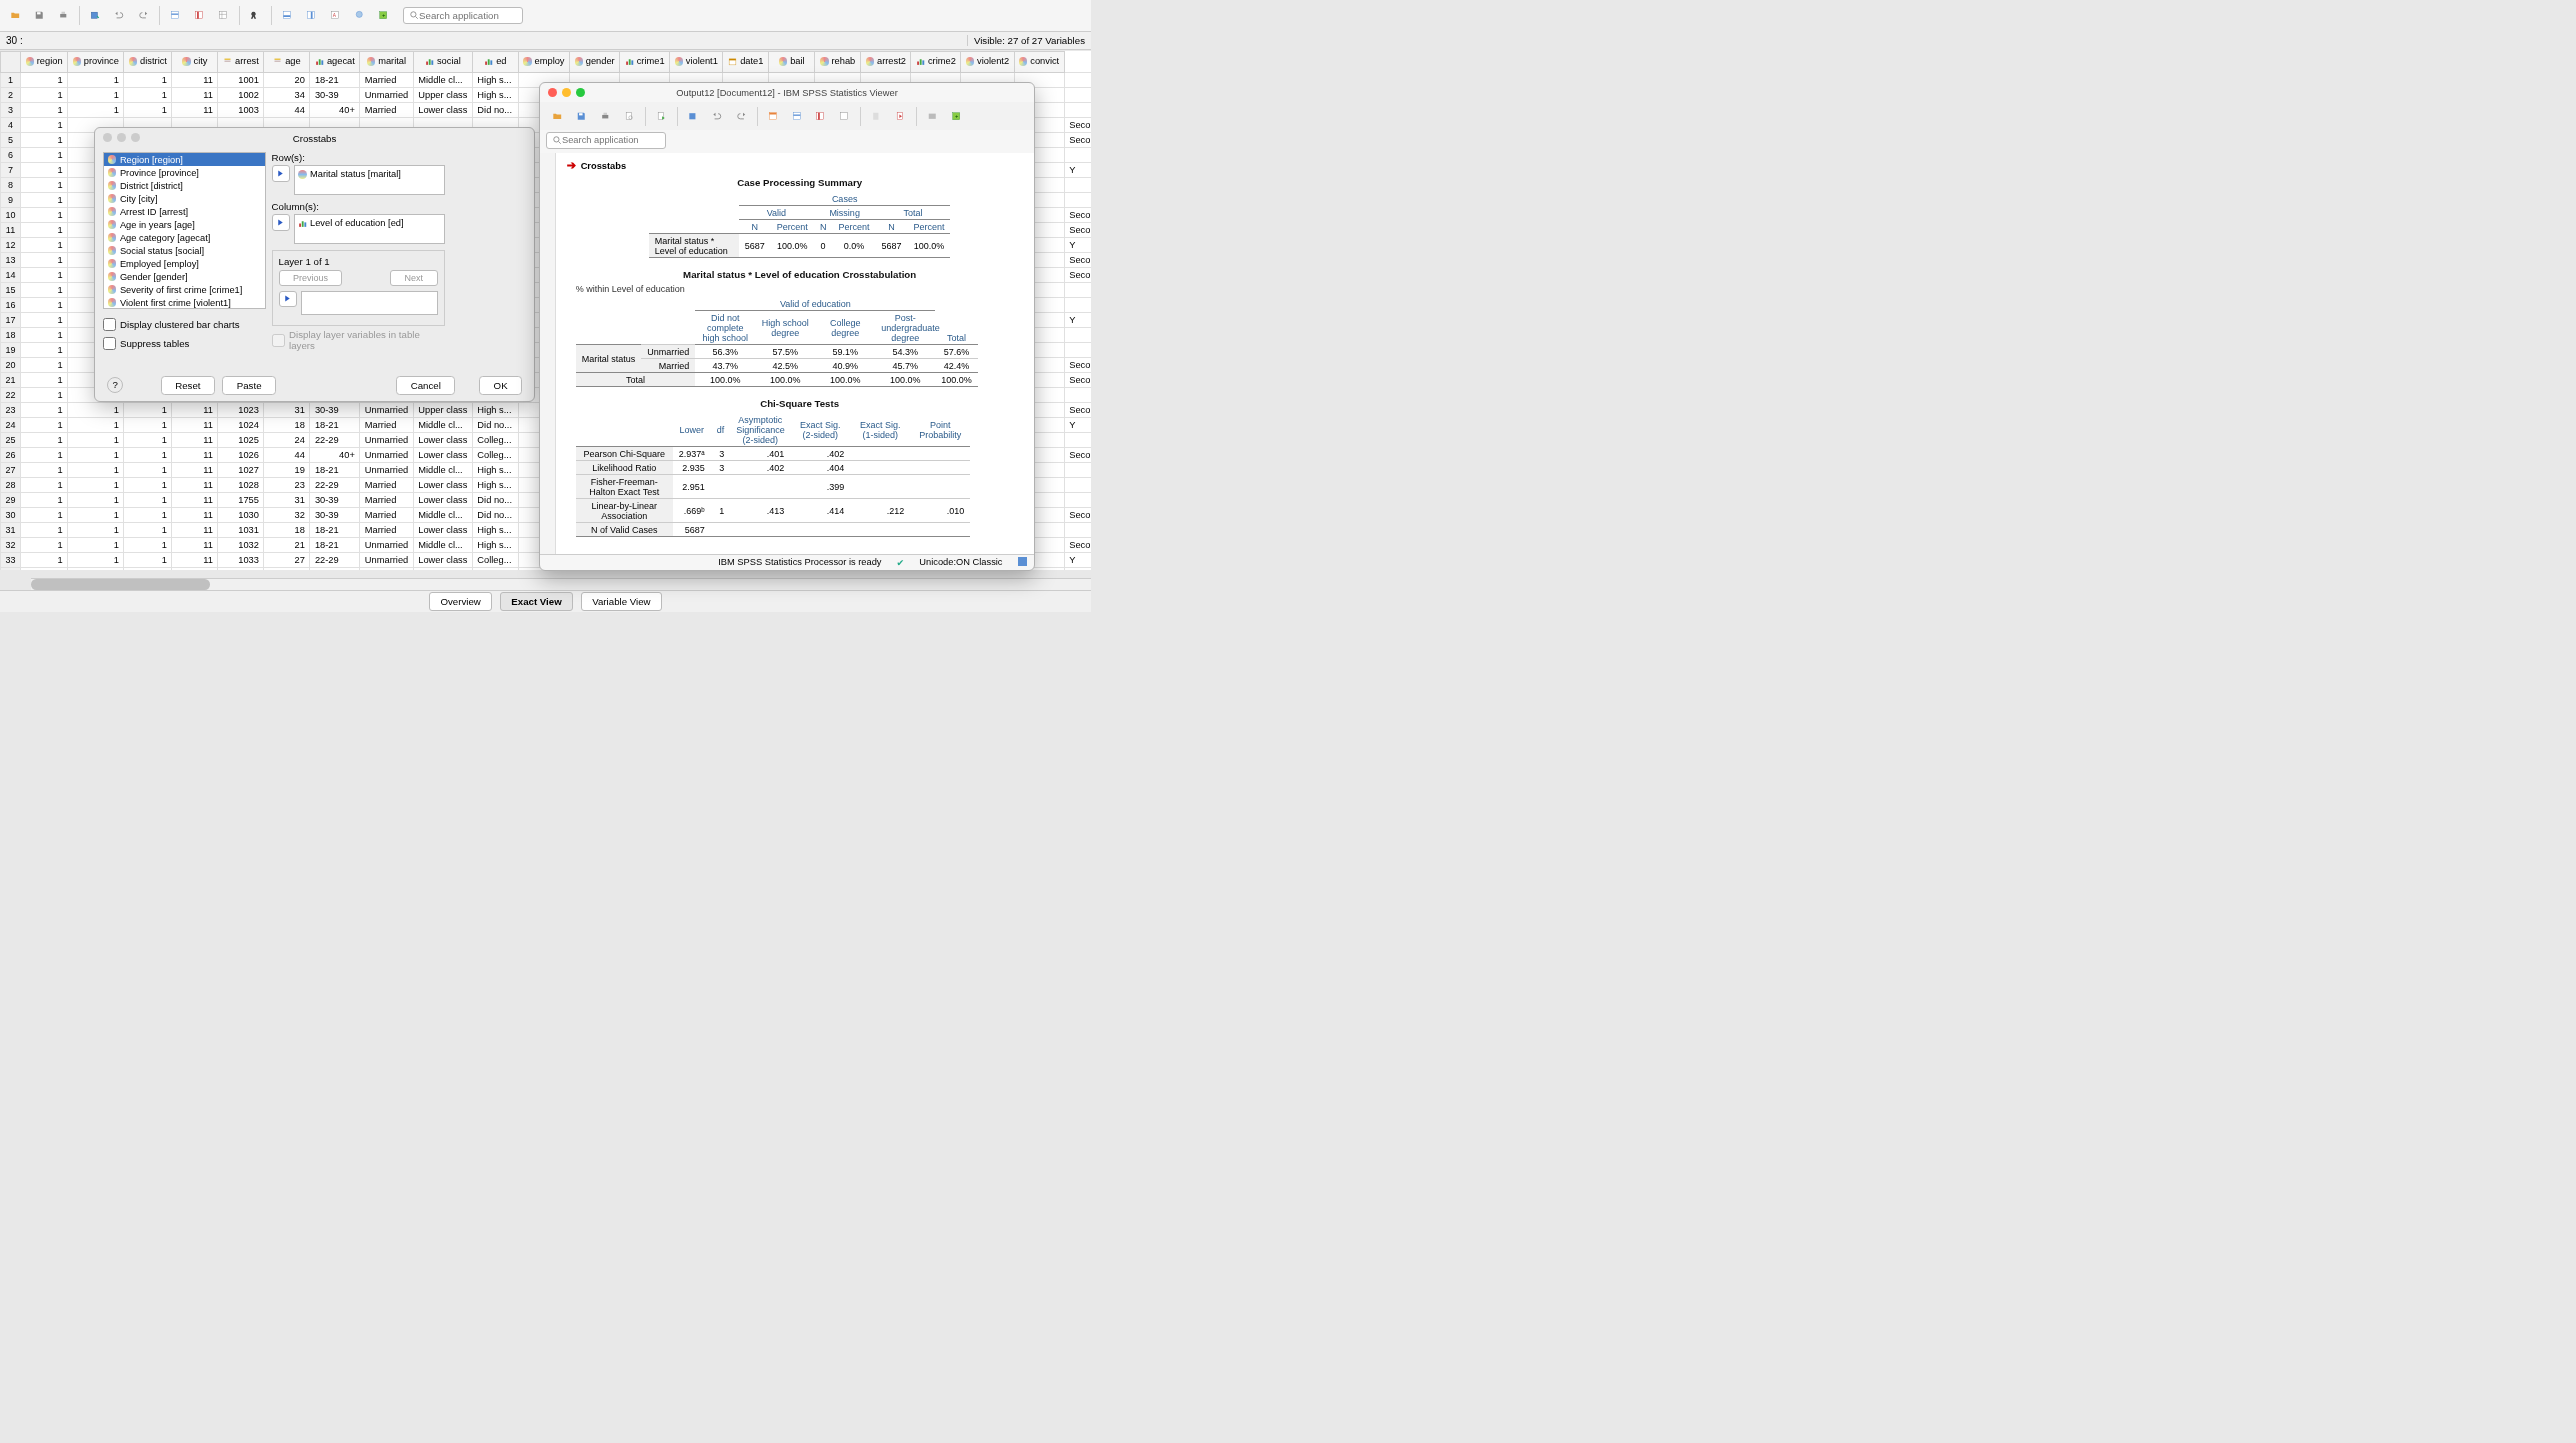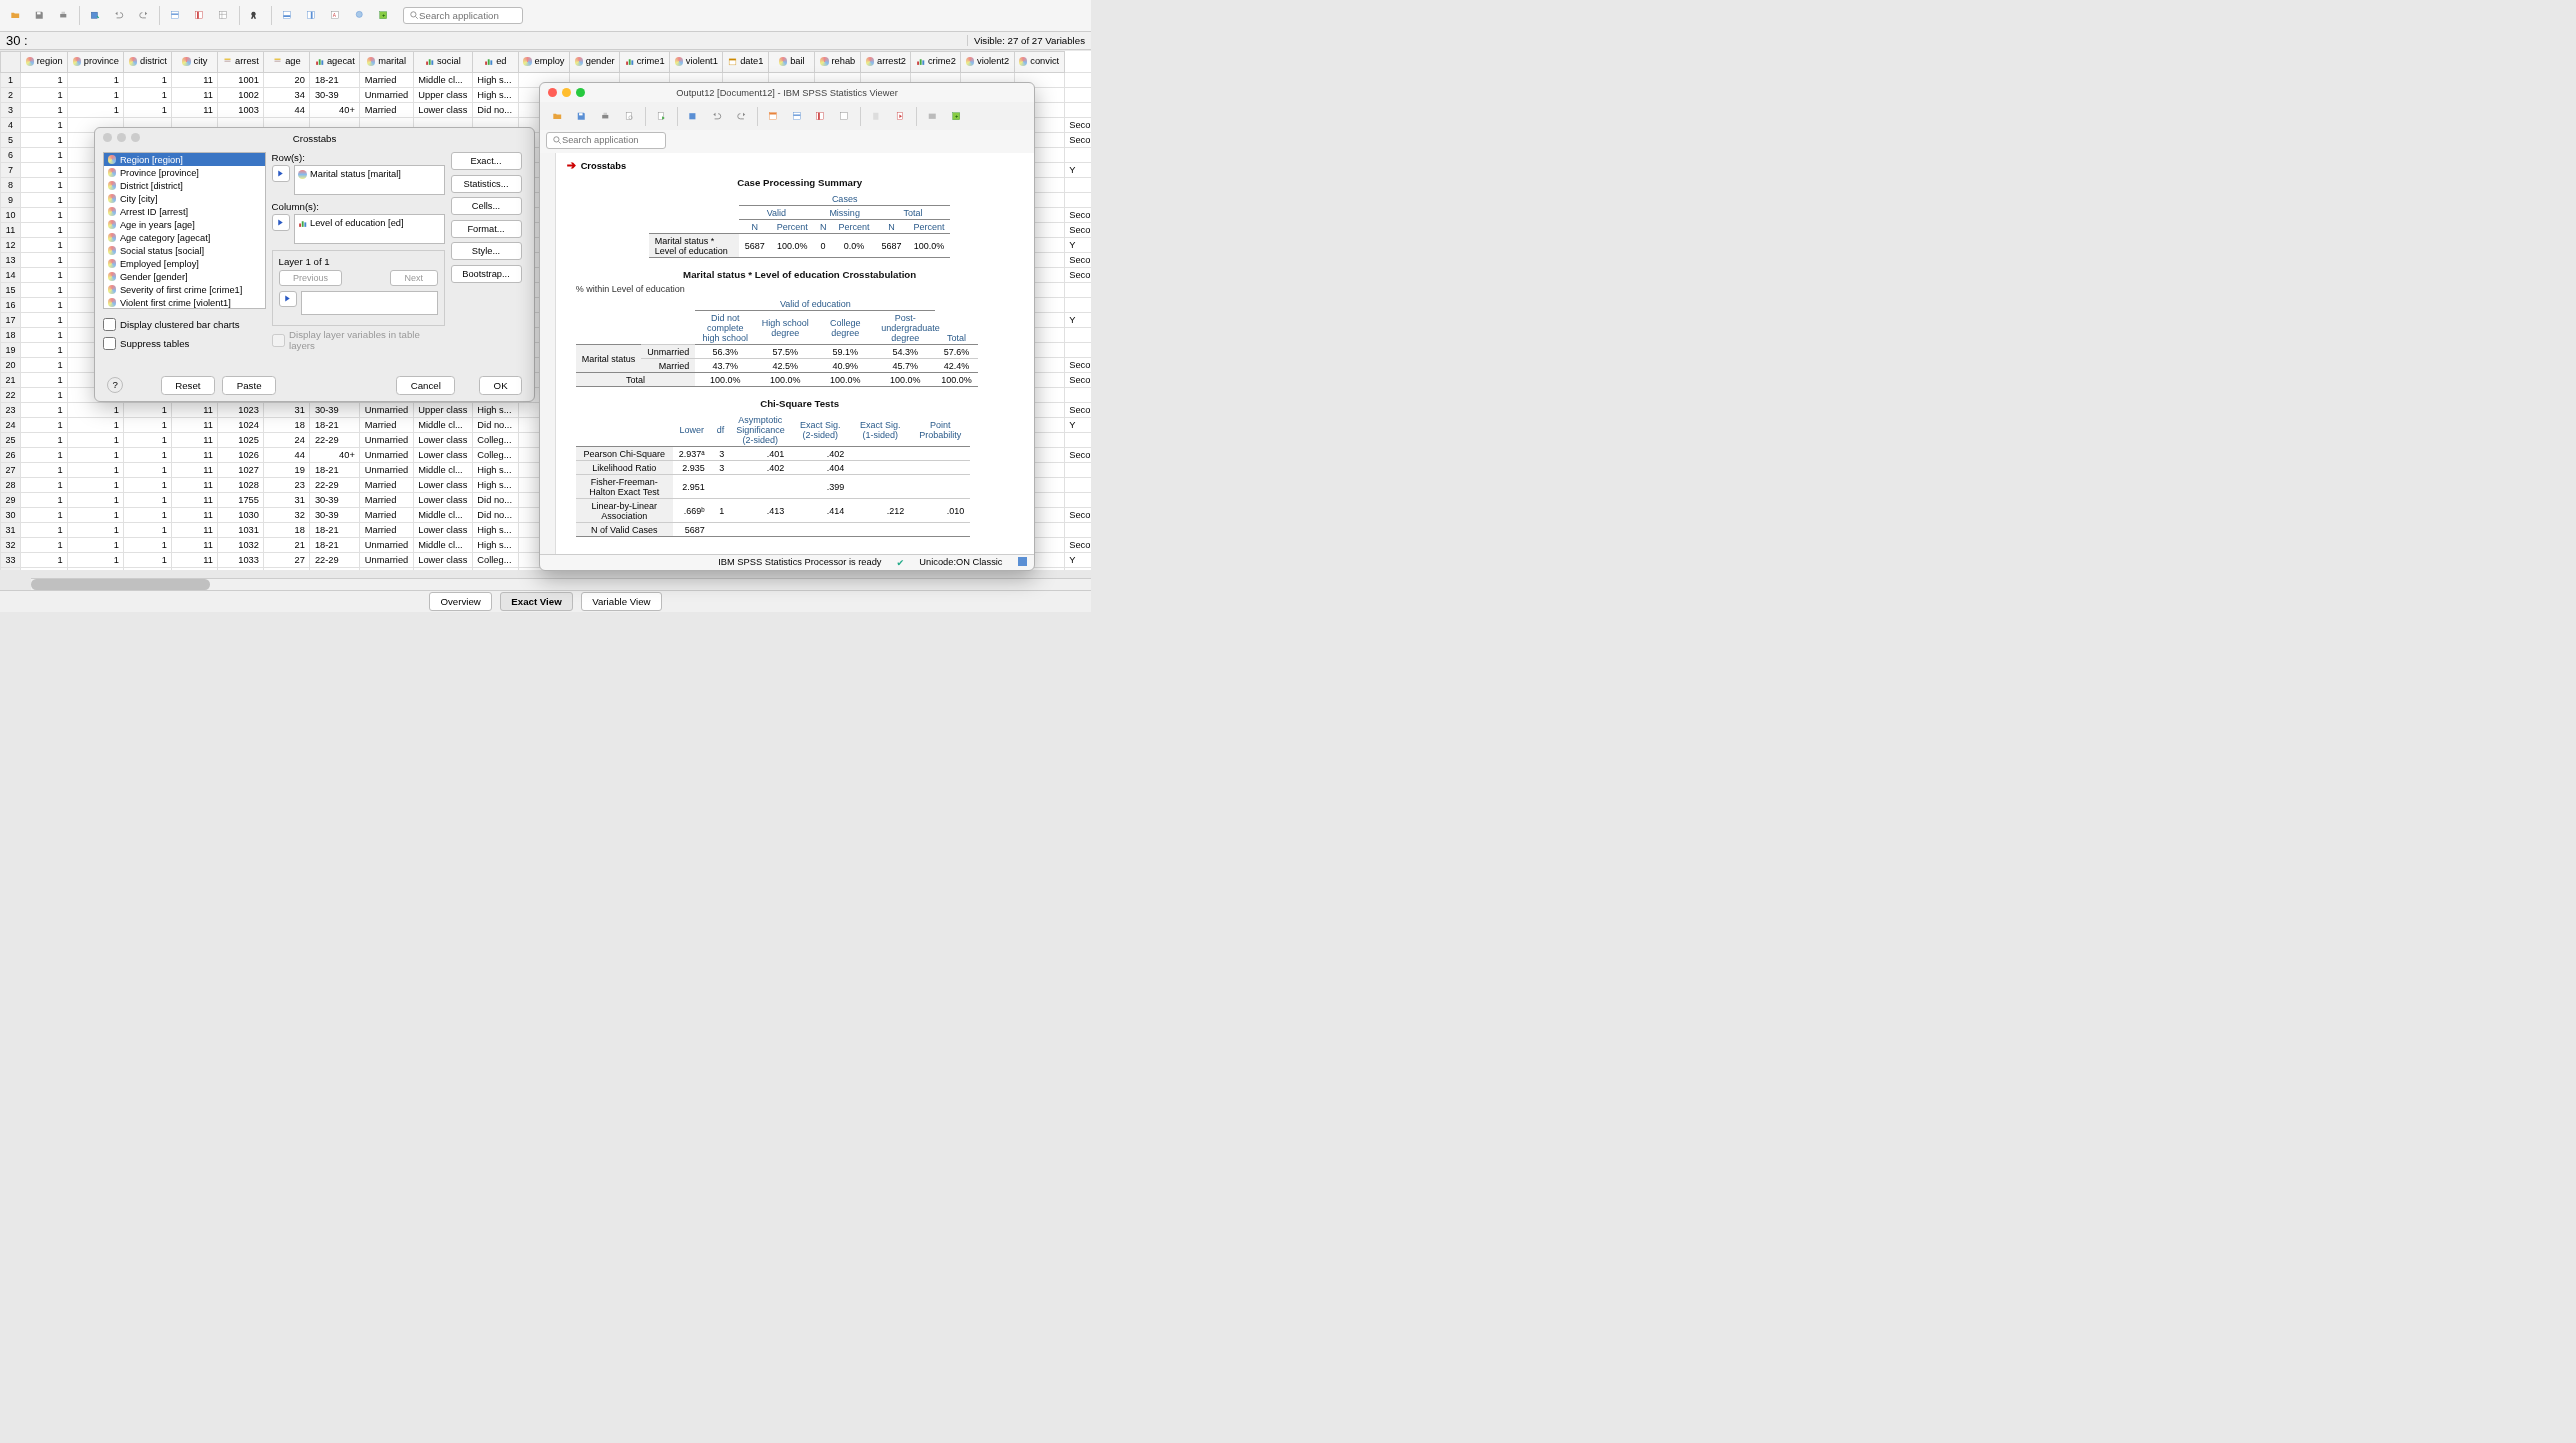--- a/index.html
+++ b/index.html
@@ -7,21 +7,21 @@
 
 
 .main-toolbar { background: #f5f5f5; height: 31px; display: flex; align-items: center; padding: 1.5px 4.5px; gap: 1.5px; }
 .toolbar-btn { width: 22.4px; height: 22.4px; display: flex; align-items: center; justify-content: center; cursor: pointer; border-radius: 2.2px; }
 .toolbar-sep { width: 0.7px; height: 19.4px; background: #d0d0d0; margin: 0 3px; }
 .search-appl { margin-left: 7.5px; display: flex; align-items: center; border: 0.7px solid #bbb; border-radius: 3px; background: #fff; padding: 2.2px 4.5px; width: 120px; }
 .search-appl input { border: none; outline: none; font-size: 9.7px; width: 97px; }
 
 
 .row-label-bar { height: 19.4px; display: flex; align-items: center; background: #f0f0f0; border-top: 0.7px solid #ccc; border-bottom: 0.7px solid #ccc; }
-.row-label-left { width: 45px; padding-left: 6px; font-size: 13px; }
+.row-label-left { width: 45px; padding-left: 6px; font-size: 10px; }
 .row-label-right { margin-left: auto; padding-right: 6px; font-size: 9.7px; border-left: 0.7px solid #ccc; padding-left: 6px; background: #f0f0f0; }
 
 
 .data-grid { position: absolute; top: 51px; left: 0; right: 0; bottom: 42px; overflow: hidden; background: #fff; }
 .data-table { border-collapse: collapse; font-size: 9.3px; }
 .data-table th { background: #f5f5f5; border: 0.7px solid #d0d0d0; padding: 2.2px 4.5px; font-weight: normal; height: 21px; white-space: nowrap; }
 .data-table td { border: 0.7px solid #e0e0e0; padding: 1.5px 4.5px; height: 15px; text-align: right; white-space: nowrap; overflow: hidden; }
 .data-table td.txt { text-align: left; }
 .data-table th.rowhdr { background: #f0f0f0; width: 28px; text-align: center; }
 .data-table td.rowhdr { background: #f0f0f0; text-align: center; font-size: 9px; }
@@ -1232,28 +1232,20 @@
               </svg>
             </div>
           <div class="field-box" style="flex:1;min-height:24px"></div>
         </div>
       </div>
       <label class="checkrow" style="color:#999">
           <input type="checkbox" disabled="" style=""> 
           <span>Display layer variables in table layers</span>
         </label>
     </div>
-    <div class="dlg-right" id="dlg-opts">
-        <div class="opt-btn">Exact...</div>
-        <div class="opt-btn">Statistics...</div>
-        <div class="opt-btn">Cells...</div>
-        <div class="opt-btn">Format...</div>
-        <div class="opt-btn">Style...</div>
-        <div class="opt-btn">Bootstrap...</div>
-      </div>
   </div>
   <div class="dialog-footer">
     <div class="help-ico">?</div>
     <div style="width:22.4px"></div>
     <div class="foot-btn">Reset</div>
     <div class="foot-btn">Paste</div>
     <div style="margin-left:auto;display:flex;gap:24px">
       <div class="foot-btn">Cancel</div>
       <div class="foot-btn">OK</div>
     </div>

